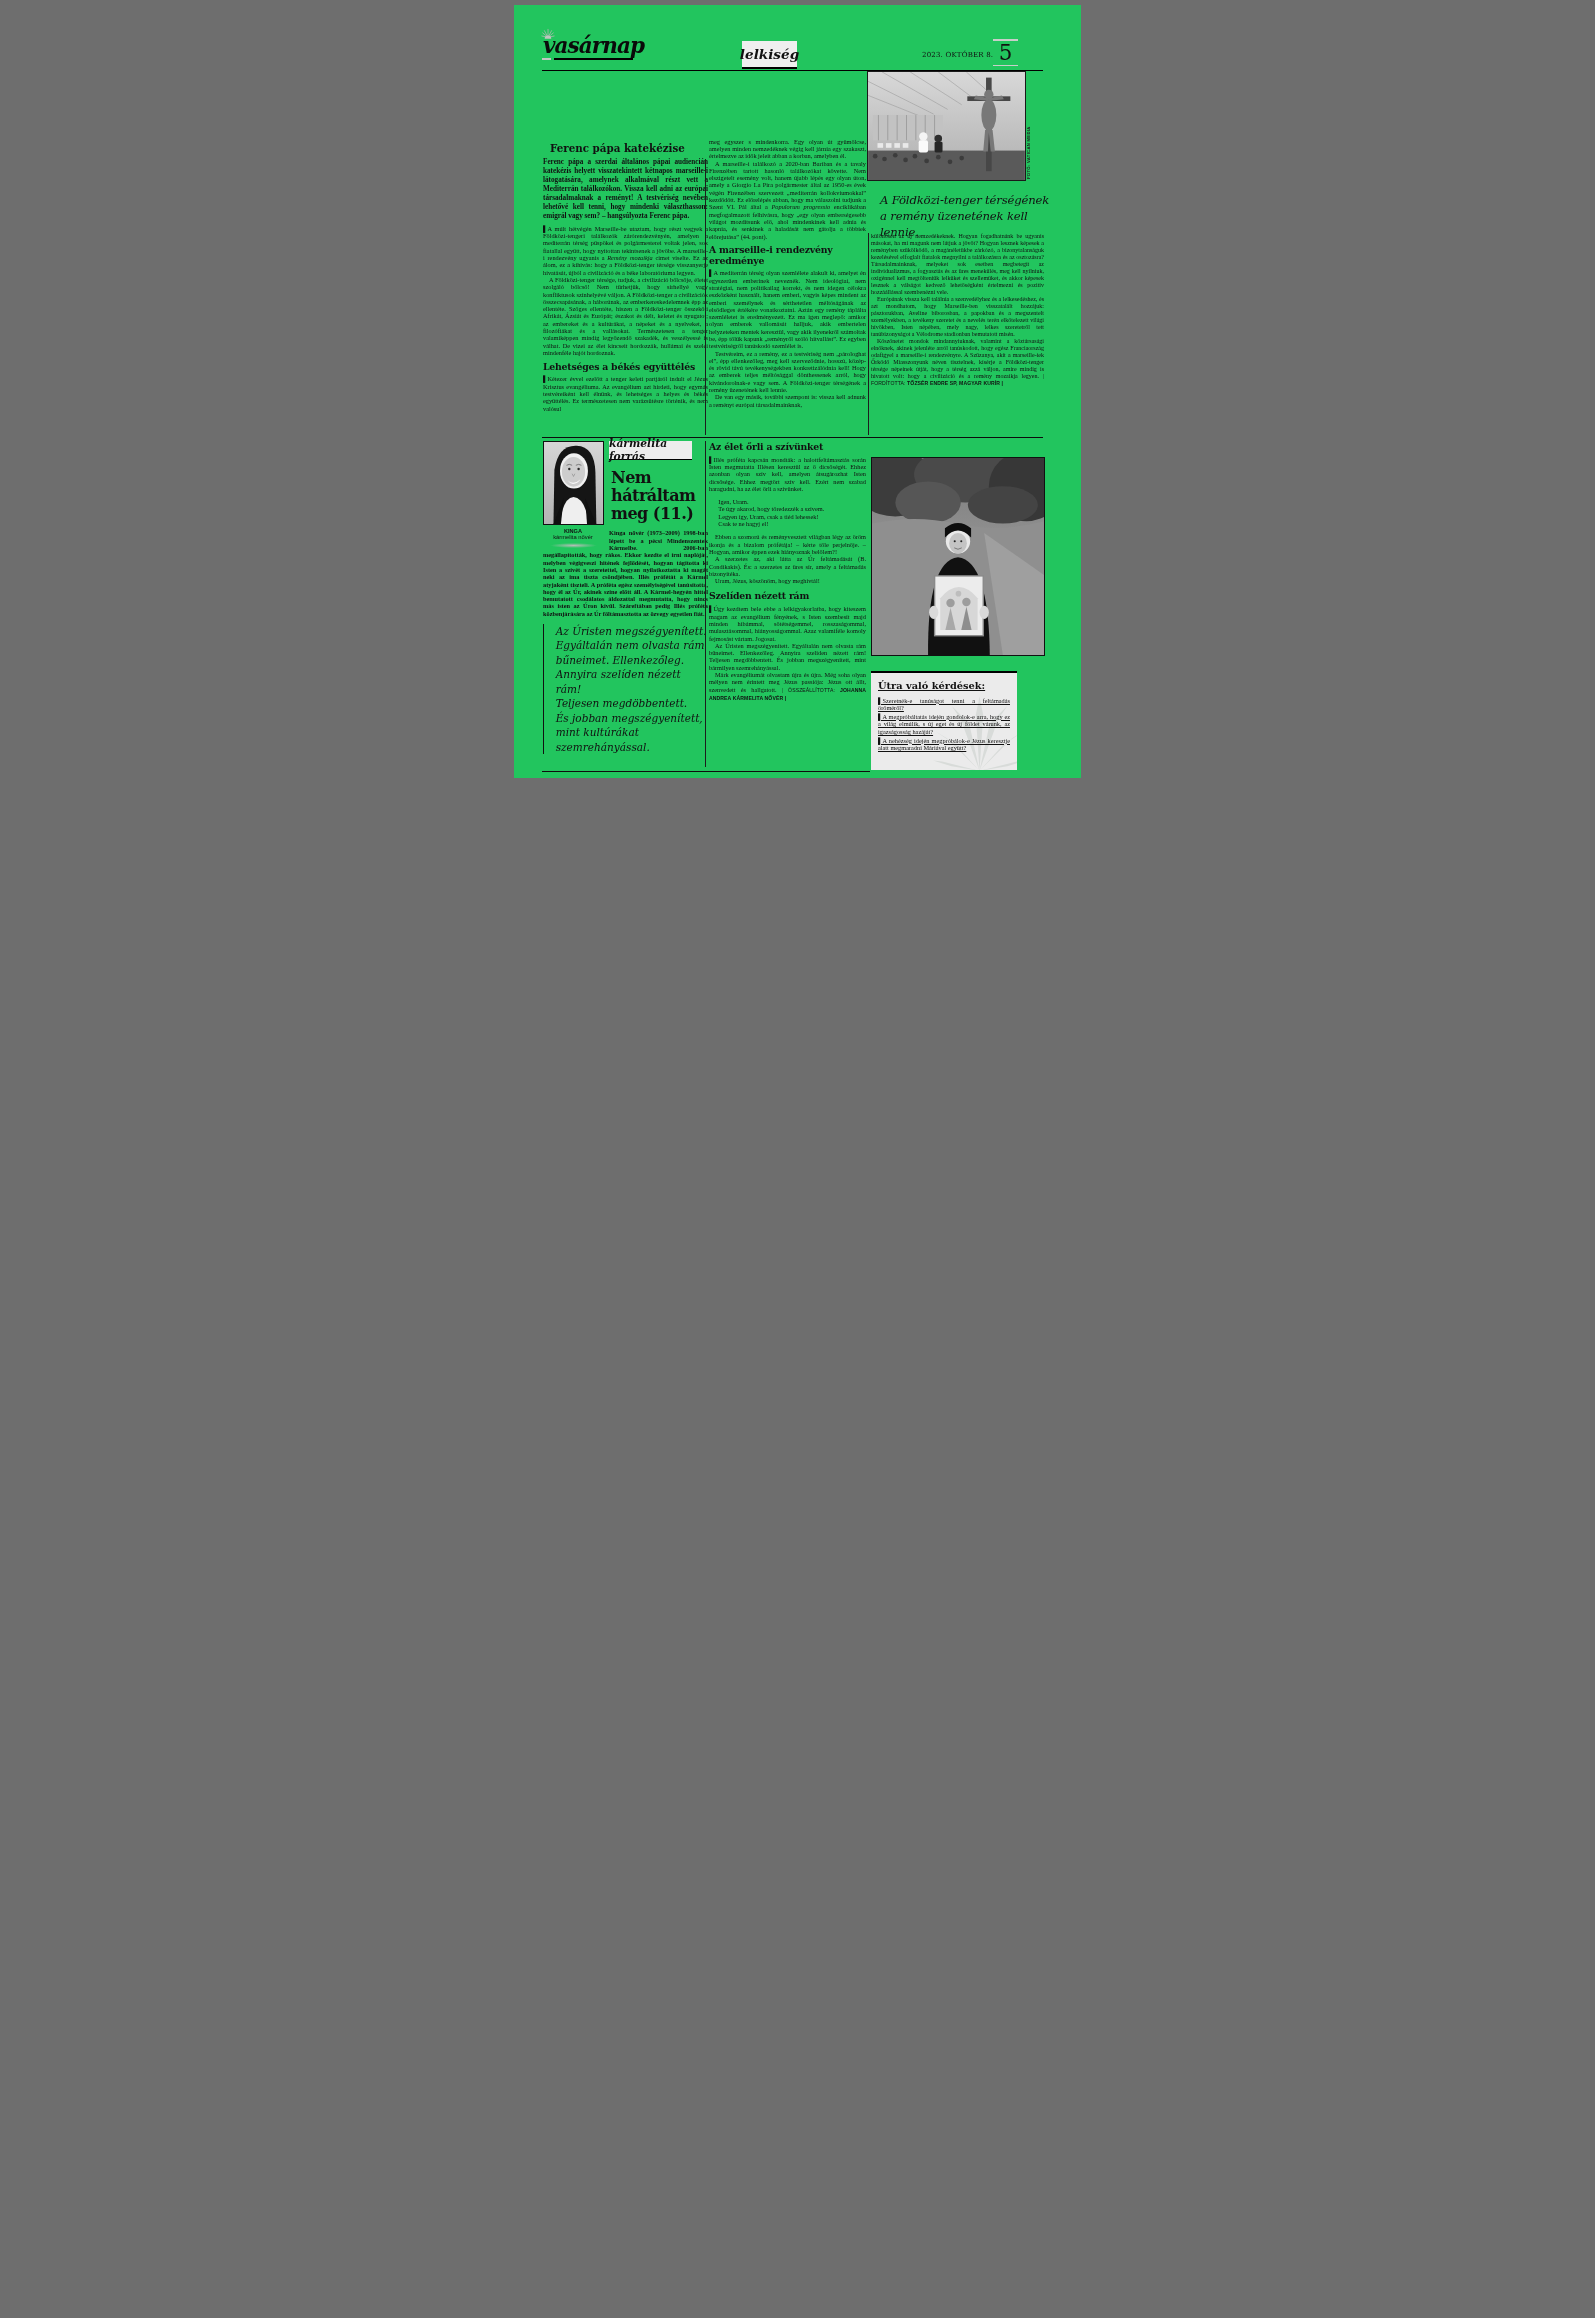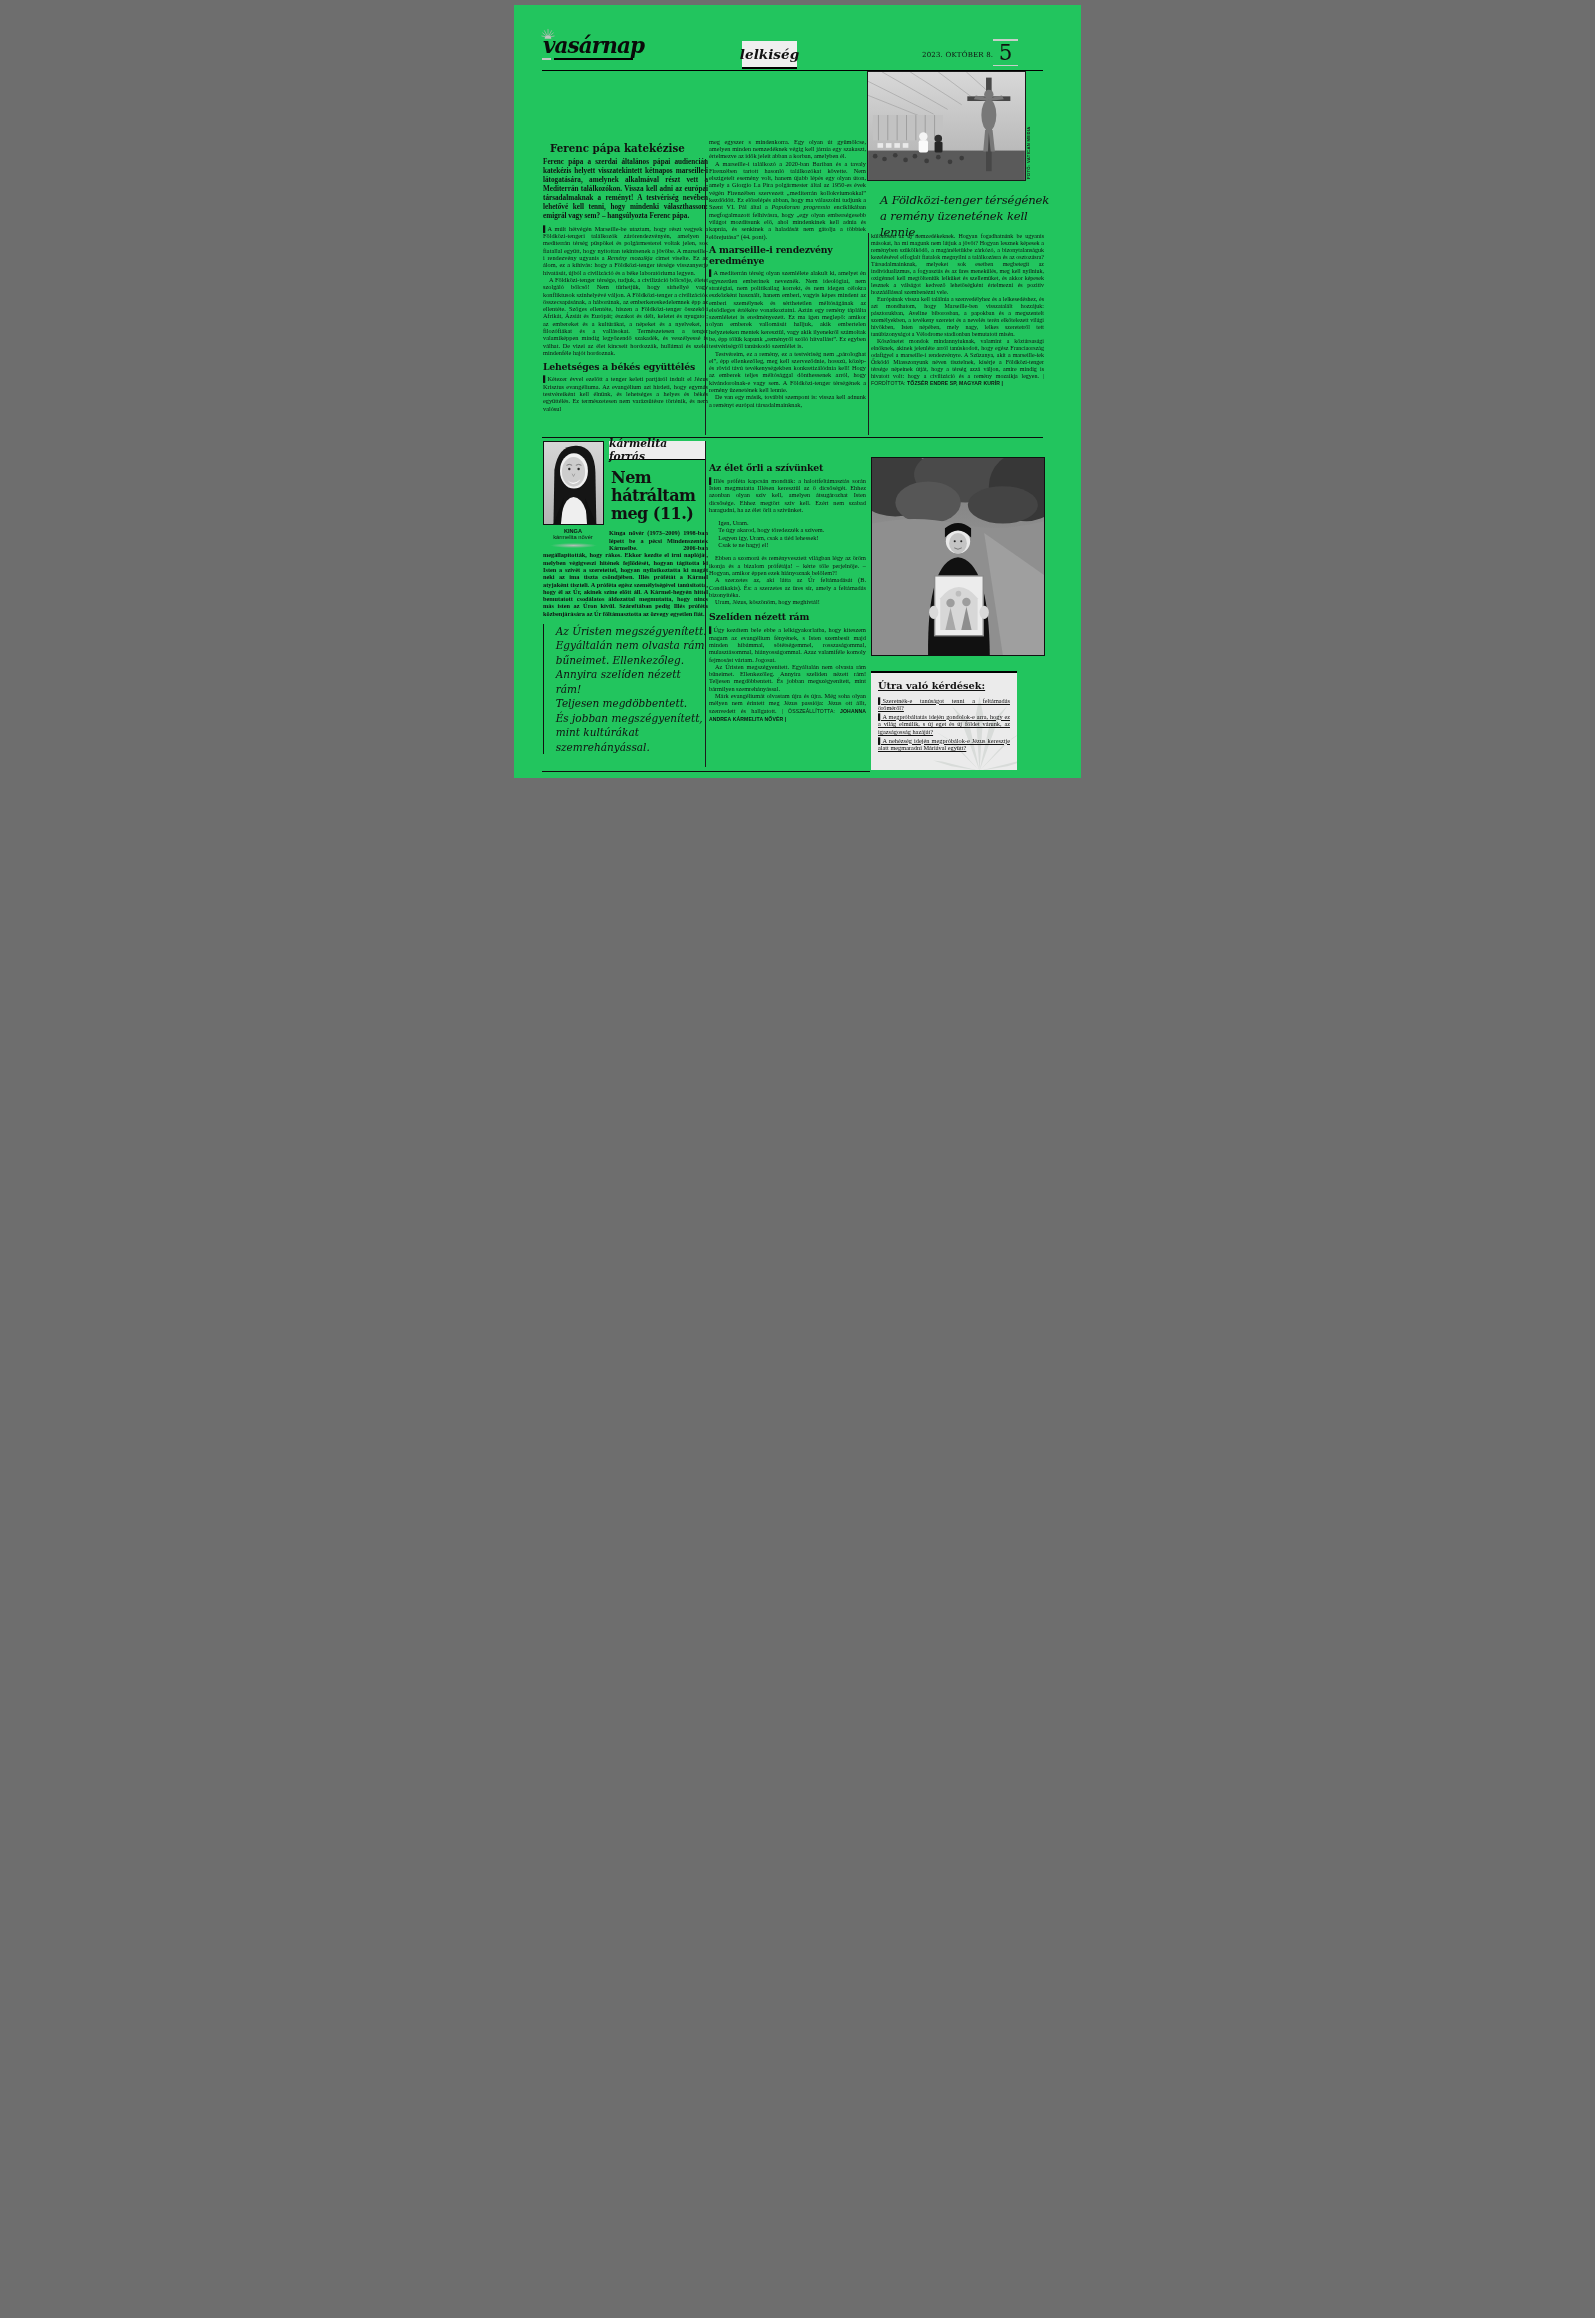--- a/index.html
+++ b/index.html
@@ -60,31 +60,31 @@
 
   
   .bottom-left{position:absolute;left:29px;top:436px;width:165px;}
   .bl-float{float:left;width:60px;margin-right:6px;}
   .portrait{width:59px;height:82px;border:0.5px solid #111;overflow:hidden;background:#cccccc;}
   .portrait-caption-name{font-family:"Liberation Sans",sans-serif;font-weight:700;font-size:5.6px;
                          text-align:center;margin-top:3.3px;}
   .portrait-caption-role{font-family:"Liberation Sans",sans-serif;font-size:5.8px;text-align:center;}
   .caption-shadow{width:47px;height:5.6px;margin:2.8px auto 0;
                   background:radial-gradient(ellipse at center,#b6bcb7 0%,rgba(182,188,183,0) 70%);}
-  .tab{margin-left:66px;width:97px;height:18px;background:#ededed;border-bottom:1.9px solid #000;
+  .tab{margin-left:66px;width:83px;height:18px;background:#ededed;border-bottom:1.9px solid #000;
        display:flex;align-items:center;justify-content:center;}
   .tab span{font-family:"DejaVu Serif",serif;font-style:italic;font-weight:700;font-size:10.7px;}
   .bl-title{margin:9.3px 0 6.5px 68px;font-family:"DejaVu Serif",serif;font-weight:700;
             font-size:16px;line-height:18px;letter-spacing:-0.5px;width:93px;}
   .bl-bio{font-weight:700;font-size:6.3px;line-height:7.3px;text-align:justify;margin:0;}
   .bl-quote{margin-top:6.5px;border-left:1.4px solid #111;padding-left:11.7px;
             font-family:"DejaVu Serif",serif;font-style:italic;font-size:10.5px;line-height:14.5px;}
 
   
-  .bottom-mid{position:absolute;left:195px;top:437px;width:157px;text-align:justify;margin-top:21px;}
+  .bottom-mid{position:absolute;left:195px;top:437px;width:157px;text-align:justify;}
   .bottom-mid h3.subhead{margin:0 0 3.7px 0;}
   .bottom-mid h3.second{margin-top:7px;}
   .prayer{margin:5.6px 0 5.6px 9.3px;font-size:6.3px;line-height:7.5px;text-align:left;}
 
   
   .photo-nun{position:absolute;left:357px;top:452px;width:172px;height:197px;border:0.5px solid #111;
              overflow:hidden;background:#9a9a9a;}
   .qbox{position:absolute;left:357px;top:666px;width:146px;height:99px;background:#ebebeb;
         border-top:2.3px solid #000;box-sizing:border-box;padding:5.6px 7px;overflow:hidden;text-decoration:underline;}
   .qbox h3{font-family:"DejaVu Serif",serif;font-weight:700;font-size:9.8px;margin:1.9px 0 5.6px 0;}

